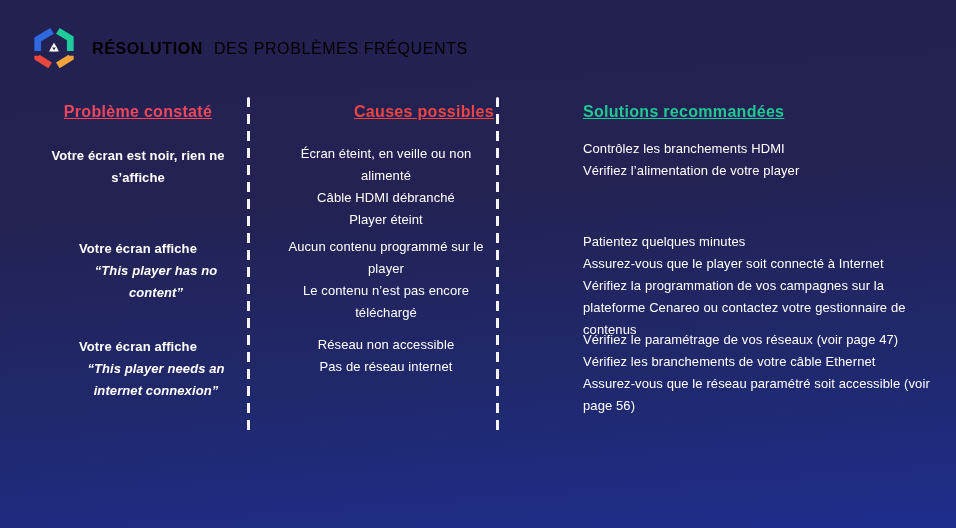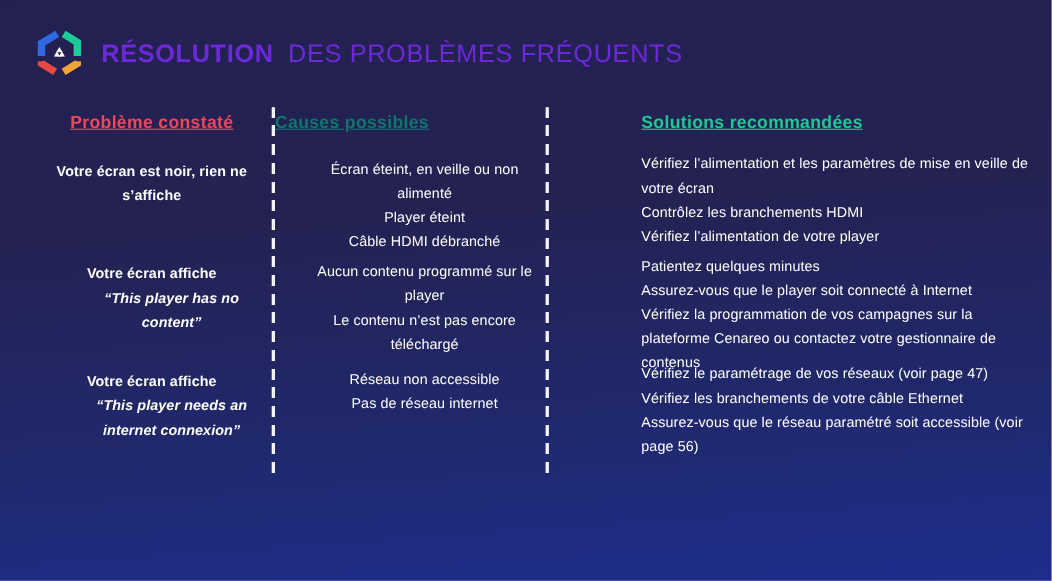--- a/index.html
+++ b/index.html
@@ -13,23 +13,23 @@
   
   .page-header {
     display: flex;
     align-items: center;
     gap: 14px;
     padding: 24px 0 0 30px;
     height: 73px;
   }
   .logo-wrap { width: 48px; height: 46px; flex: 0 0 auto; }
   .page-title {
-    font-size: 23px;
+    font-size: 16px;
     letter-spacing: 0.6px;
-    color: #6d28d9;
+    color: #000000;
     white-space: nowrap;
   }
   .page-title .em { font-weight: 700; }
   .page-title .rest { font-weight: 400; margin-left: 6px; }
 
   
   .trouble-table {
     position: relative;
     margin: 24px 11px 0 40px;  
     display: grid;
@@ -37,21 +37,21 @@
     grid-template-rows: 38px 93px 98px auto;
   }
   .col-head {
     font-size: 16px;
     font-weight: 700;
     letter-spacing: 0.3px;
     padding-top: 6px;
     text-decoration: underline;
   }
   .head-problem   { grid-column: 1; grid-row: 1; text-align: center; color: #f0475c; }
-  .head-causes    { grid-column: 3; grid-row: 1; text-align: left; color: #0f766e; }
+  .head-causes    { grid-column: 3; grid-row: 1; text-align: right; color: #ef4444; }
   .head-solutions { grid-column: 5; grid-row: 1; text-align: left; padding-left: 40px; color: #1fc893; }
 
   .cell { font-size: 13px; line-height: 22px; letter-spacing: 0.1px; }
   .cell-problem {
     grid-column: 1;
     text-align: center;
     font-weight: 700;
     padding-top: 10px;
   }
   .cell-causes {
@@ -123,25 +123,24 @@
   <div class="col-head head-causes">Causes possibles</div>
   <div class="col-head head-solutions">Solutions recommandées</div>
 
   <div class="trouble-row row-1">
     <div class="cell cell-problem">
       <div>Votre écran est noir, rien ne s’affiche</div>
 
     </div>
     <div class="cell cell-causes">
       <div>Écran éteint, en veille ou non alimenté</div>
+      <div>Câble HDMI débranché</div>
       <div>Player éteint</div>
-      <div>Câble HDMI débranché</div>
     </div>
     <div class="cell cell-solutions">
-      <div>Vérifiez l’alimentation et les paramètres de mise en veille de votre écran</div>
       <div>Contrôlez les branchements HDMI</div>
       <div>Vérifiez l’alimentation de votre player</div>
     </div>
   </div>
 
   <div class="trouble-row row-2">
     <div class="cell cell-problem">
       <div>Votre écran affiche</div>
       <div class="problem-quote">“This player has no content”</div>
     </div>

